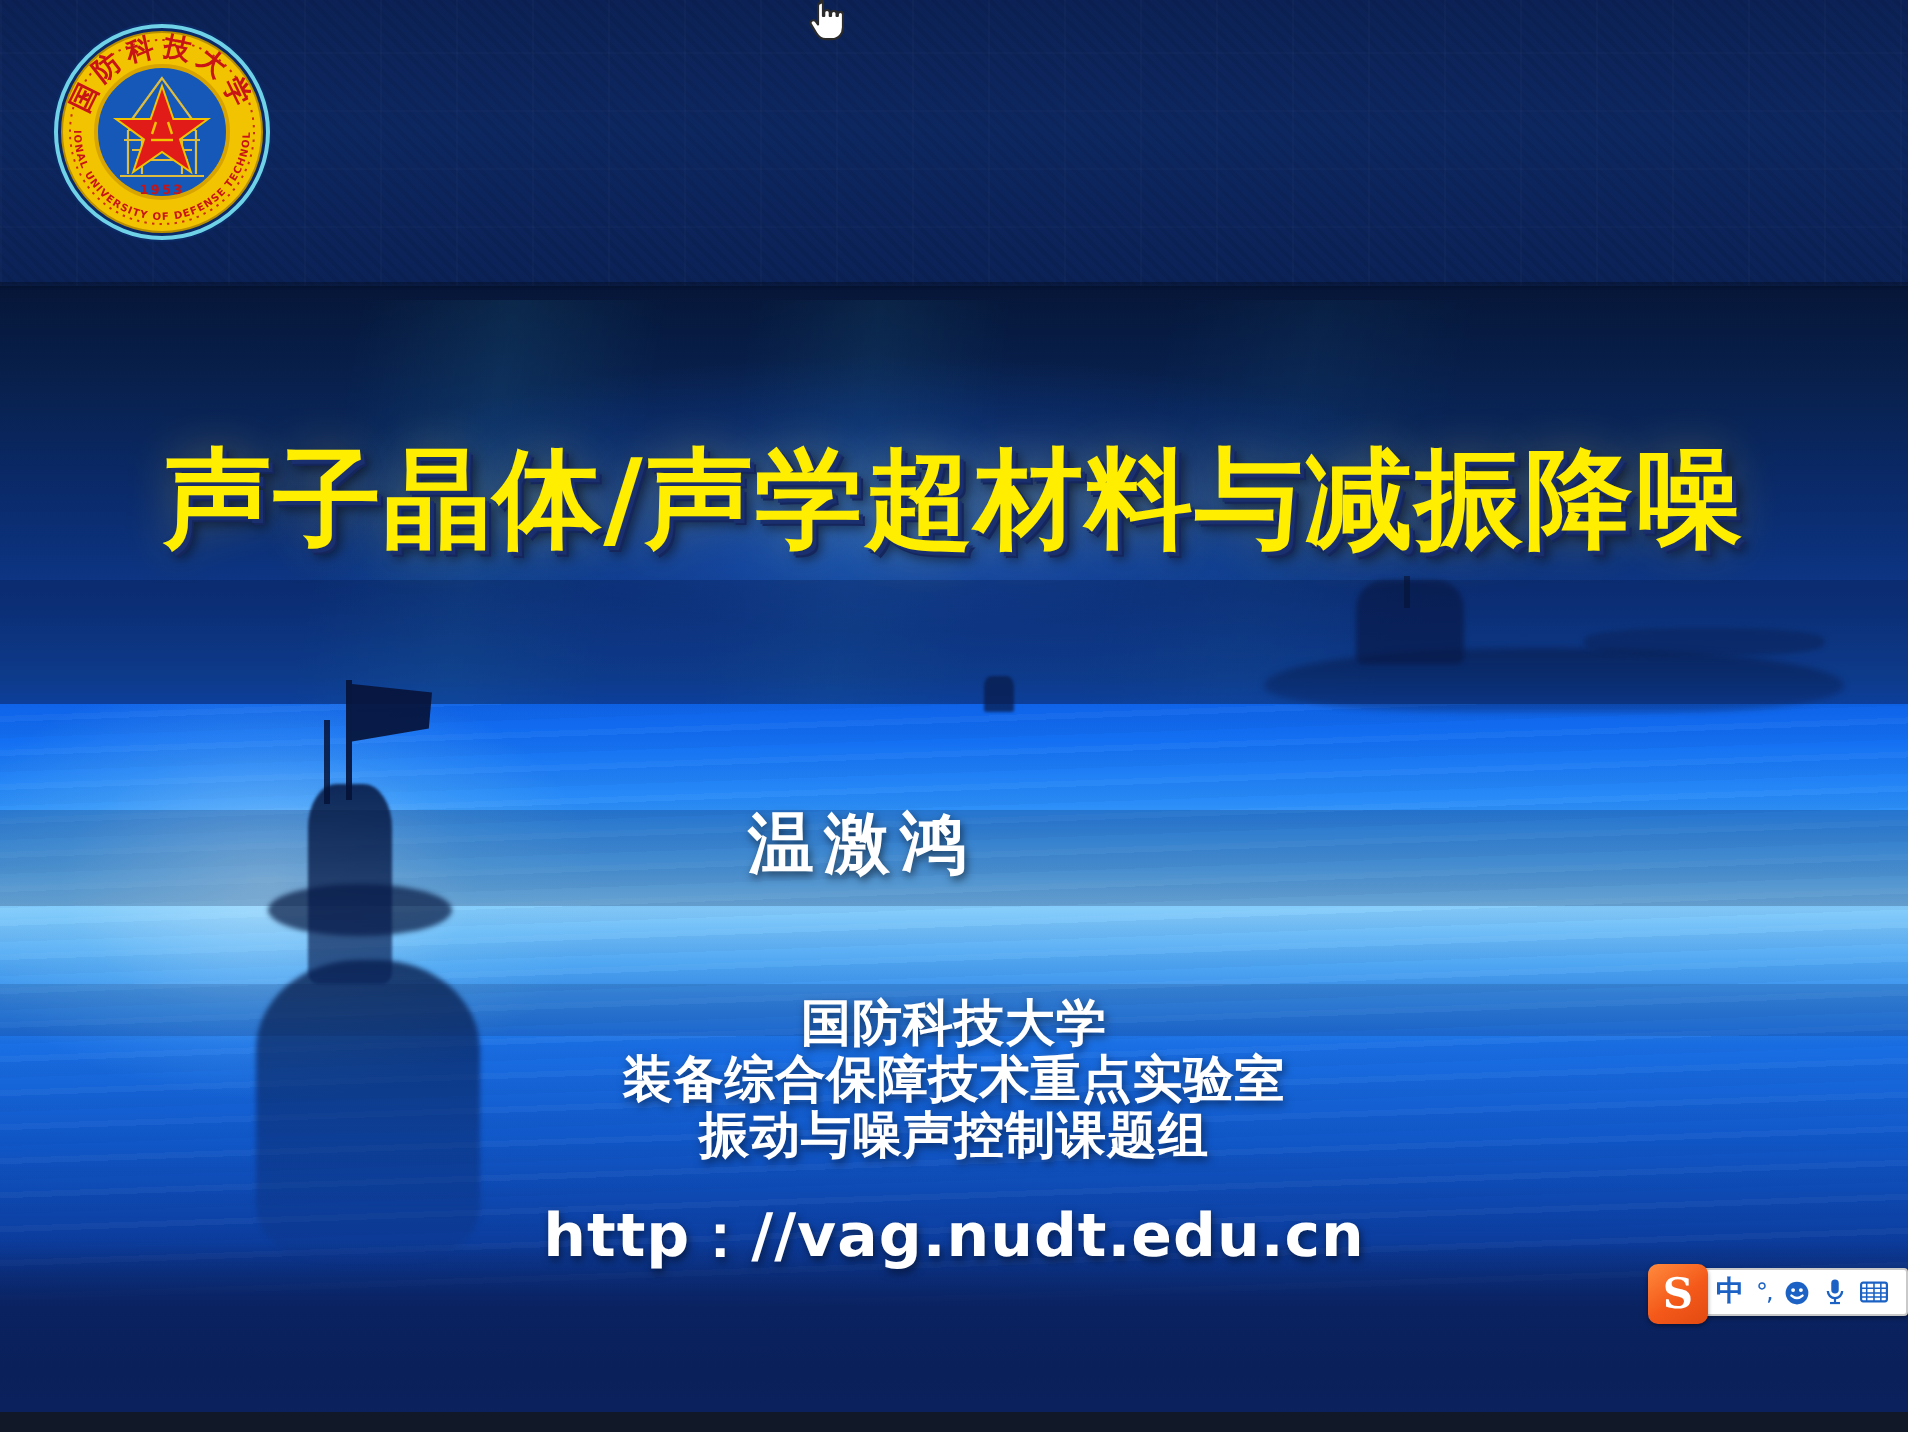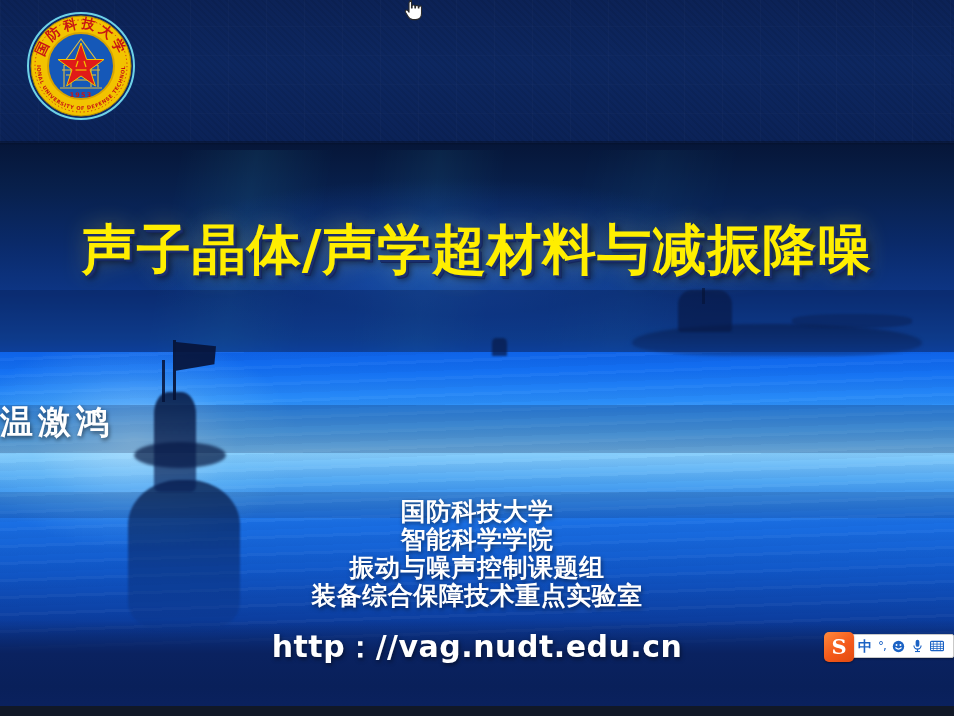--- a/index.html
+++ b/index.html
@@ -233,21 +233,21 @@
        4px 4px 6px rgba(0,0,0,.55),
        0 0 24px rgba(255,230,60,.30);
     white-space: nowrap;
   }
 
   #author {
     position: absolute;
     left: 0;
     top: 400px;
     width: 862px;
-    text-align: left;
+    text-align: center;
     font-size: 33px;
     font-weight: bold;
     letter-spacing: 5px;
     color: #ffffff;
     font-family: "DejaVu Sans", "Liberation Sans", sans-serif;
     text-shadow: 1px 2px 4px rgba(0,0,0,.55);
   }
 
   #affiliation {
     position: absolute;
@@ -416,23 +416,22 @@
       <text x="57" y="88" font-size="6.4" font-weight="bold" fill="#c81414" font-family="'DejaVu Sans','Liberation Sans',sans-serif" text-anchor="middle" letter-spacing="1.2">1953</text>
     </svg>
   </div>
 
   <div id="title">声子晶体/声学超材料与减振降噪</div>
 
   <div id="author">温激鸿</div>
 
   <div id="affiliation">
     <div class="aff-line">国防科技大学</div>
-    <div class="aff-line">智能科学学院</div>
+    <div class="aff-line">装备综合保障技术重点实验室</div>
     <div class="aff-line">振动与噪声控制课题组</div>
-    <div class="aff-line">装备综合保障技术重点实验室</div>
     <div class="aff-url">http：//vag.nudt.edu.cn</div>
   </div>
 
   <div id="ime-bar">
     <div id="ime-logo">S</div>
 
     <div class="ime-item cn">中</div>
     <div class="ime-item punct">°,</div>
 
     <div class="ime-item">

